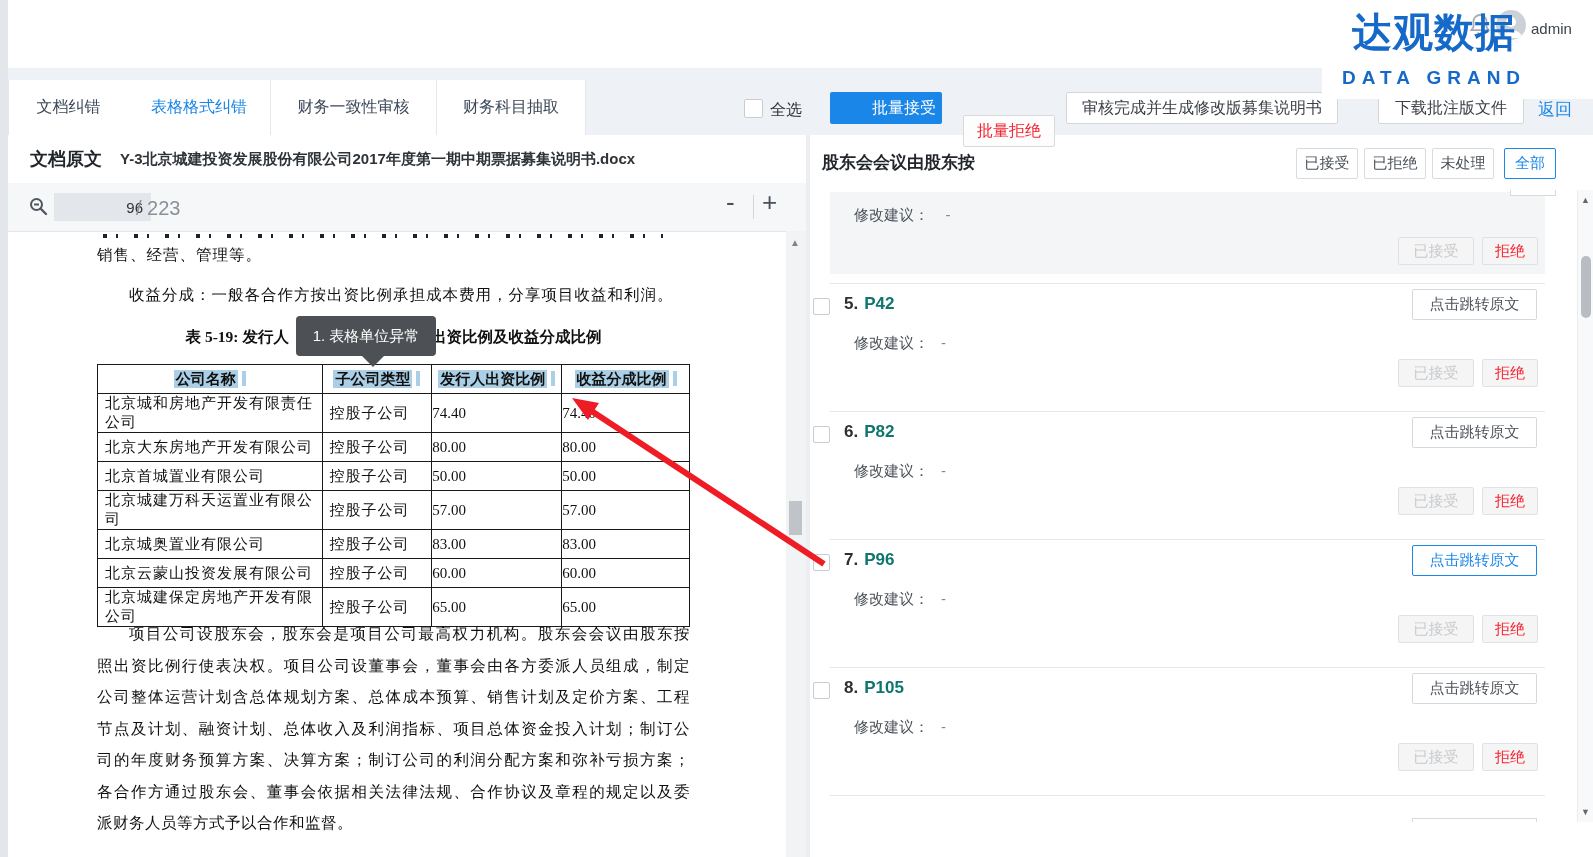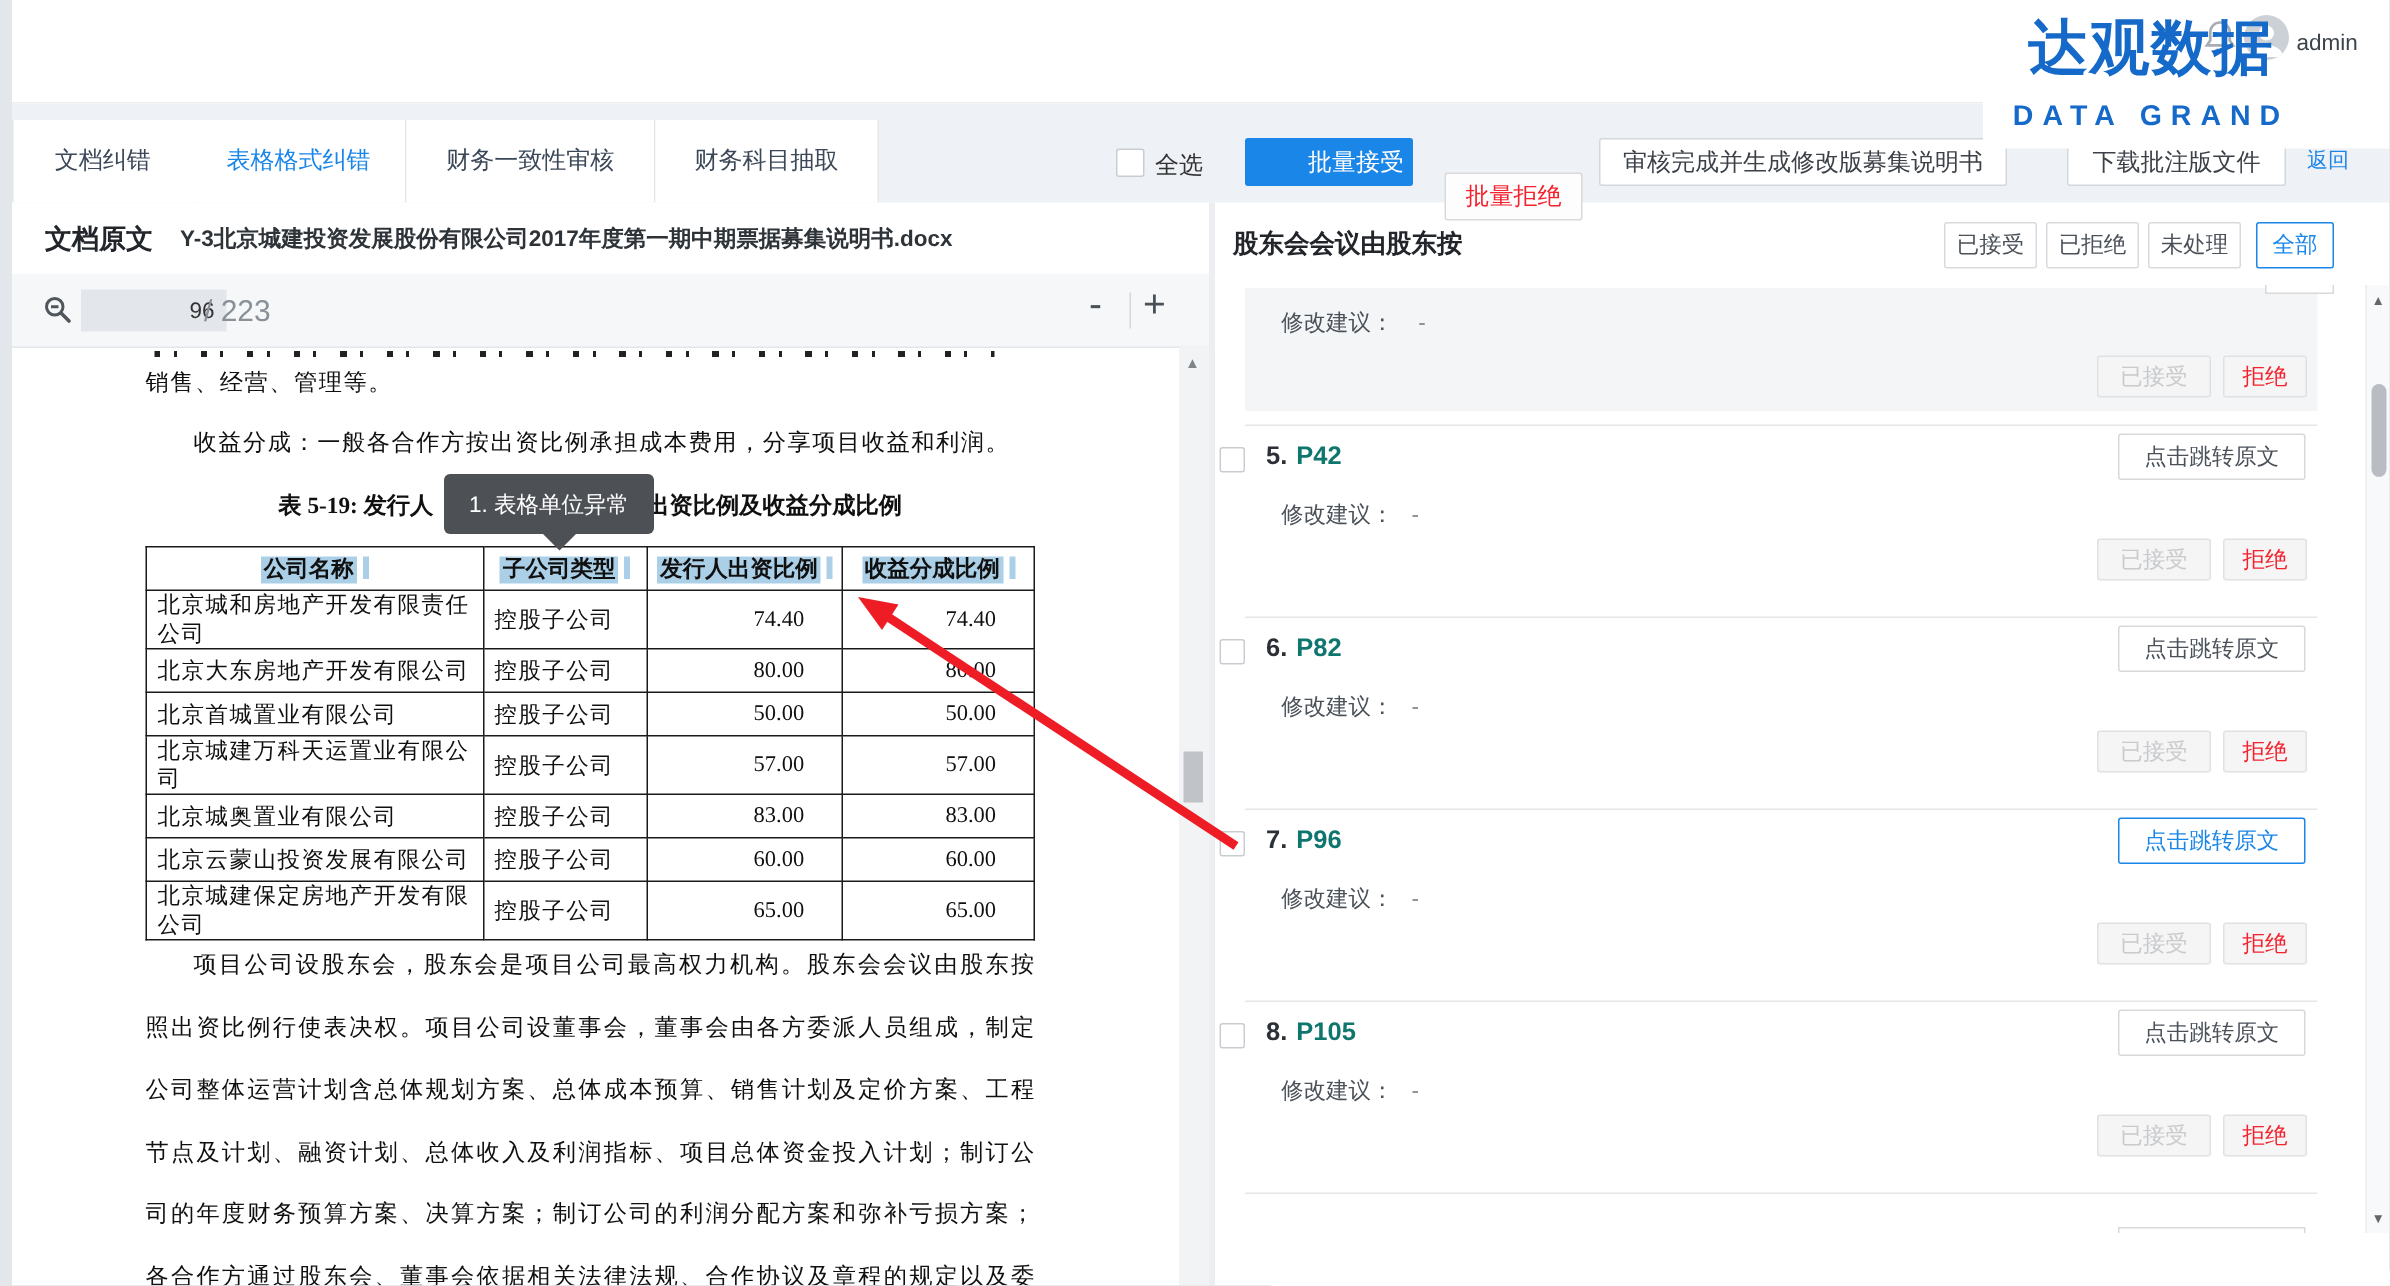--- a/index.html
+++ b/index.html
@@ -30,21 +30,21 @@
   .tab.active{color:#1a86e8;}
 
   #selall-box{left:744px;top:99px;width:17px;height:17px;background:#fff;border:1px solid #c9cdd2;border-radius:2px;z-index:2;cursor:pointer;}
   #selall-label{left:770px;top:100px;font-size:16px;color:#333;z-index:2;}
   .topbtn{top:92px;height:32px;z-index:2;display:flex;align-items:center;justify-content:center;
           font-size:16px;border-radius:2px;box-sizing:border-box;cursor:pointer;}
   #btn-batch-accept{left:830px;width:112px;background:#1a86e8;color:#fff;padding-left:36px;}
   #btn-batch-reject{left:963px;width:92px;background:#fdfdfd;color:#f5222d;border:1px solid #d9d9d9;margin-top:23px;}
   #btn-finish{left:1066px;width:272px;background:#fff;color:#3c4148;border:1px solid #d4d7da;}
   #btn-download{left:1378px;width:146px;background:#fff;color:#3c4148;border:1px solid #d4d7da;}
-  #link-back{left:1538px;top:98px;font-size:14px;color:#1a86e8;z-index:2;cursor:pointer;}
+  #link-back{left:1538px;top:98px;font-size:17px;color:#1a86e8;z-index:2;cursor:pointer;}
 
   
   #doc-panel{left:8px;top:135px;width:798px;height:722px;background:#fff;}
   #doc-header{position:absolute;left:0;top:0;width:100%;height:48px;border-bottom:1px solid #ebedf0;}
   #doc-title{position:absolute;left:22px;top:12px;font-size:18px;font-weight:bold;color:#22262b;}
   #doc-filename{position:absolute;left:112px;top:15px;font-size:15px;font-weight:600;color:#2e3338;}
   #doc-toolbar{position:absolute;left:0;top:48px;width:100%;height:48px;background:#f6f7f9;border-bottom:1px solid #e4e6e9;}
   #page-input{position:absolute;left:46px;top:10px;width:64px;height:26px;border:none;background:#e3e6ea;
               text-align:right;padding-right:8px;font-size:15px;color:#333;font-family:inherit;padding-left:25px;}
   #page-total{position:absolute;left:128px;top:14px;font-size:20px;color:#8a9098;}
@@ -66,25 +66,25 @@
                    color:#fff;font-size:15px;font-family:"Liberation Sans",sans-serif;
                    display:flex;align-items:center;justify-content:center;z-index:20;}
   #anomaly-tooltip .tri{position:absolute;left:66px;bottom:-11px;width:0;height:0;
                    border:11px solid transparent;border-top-color:#4d5155;border-bottom:none;}
   #doc-table{position:absolute;left:89px;top:133px;width:593px;border-collapse:collapse;
              font-size:15px;color:#101010;}
   #doc-table th,#doc-table td{border:1px solid #1a1a1a;height:29px;padding:0;box-sizing:border-box;}
   #doc-table th{font-weight:bold;text-align:center;}
   #doc-table td.name{padding-left:7px;letter-spacing:1px;}
   #doc-table td.type{padding-left:7px;letter-spacing:1px;}
-  #doc-table td.num{text-align:right;padding-right:25px;font-family:"Liberation Serif","DejaVu Serif",serif;}
+  #doc-table td.num{text-align:left;padding-right:25px;font-family:"Liberation Serif","DejaVu Serif",serif;}
   .hl{background:#abcfe6;padding:1px 2px;}
   .hl-tick{display:inline-block;width:4px;height:15px;background:#abcfe6;margin-left:4px;vertical-align:-2px;}
   #para2{position:absolute;left:89px;top:390px;width:593px;font-size:15.5px;letter-spacing:0.5px;}
-  .pline{height:31.5px;line-height:26px;text-align:justify;text-align-last:justify;margin-top:10px;}
+  .pline{height:31.5px;line-height:26px;text-align:justify;text-align-last:justify;}
   .pline.first{text-indent:32px;}
   .pline.last{text-align-last:left;}
 
   
   #doc-scrollbar{position:absolute;left:778px;top:96px;width:20px;height:626px;background:#f2f3f5;}
   #doc-scroll-up{position:absolute;left:4px;top:6px;font-size:10px;color:#7f8489;}
   #doc-scroll-thumb{position:absolute;left:3px;top:270px;width:13px;height:34px;background:#c0c4c9;cursor:pointer;}
 
   
   #gutter{left:806px;top:135px;width:4px;height:722px;background:#eceef2;}

